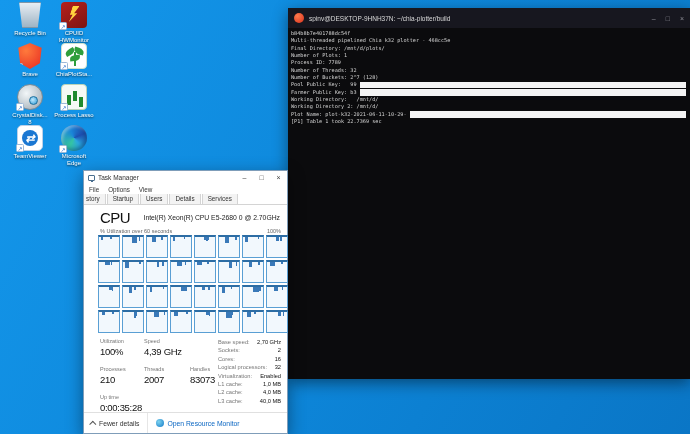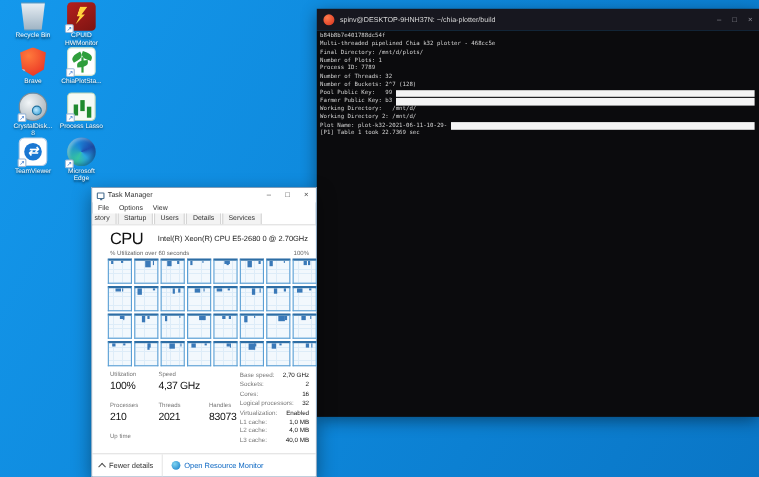--- a/index.html
+++ b/index.html
@@ -360,29 +360,30 @@
             <i style="left: 78%; width: 8%; height: 4px;"></i>
           </div>
         </div>
 
       <div class="tm-stats">
         <div class="stats-left">
           <div class="stat-lab">Utilization</div>
           <div class="stat-lab">Speed</div>
           <div></div>
           <div class="stat-val">100%</div>
-          <div class="stat-val">4,37 GHz</div>
+          <div class="stat-val">4,39 GHz</div>
           <div></div>
           <div class="stat-lab">Processes</div>
           <div class="stat-lab">Threads</div>
           <div class="stat-lab">Handles</div>
           <div class="stat-val">210</div>
-          <div class="stat-val">2021</div>
+          <div class="stat-val">2007</div>
           <div class="stat-val">83073</div>
           <div class="stat-lab" style="grid-column:1/4">Up time</div>
+          <div class="stat-val" style="grid-column:1/4">0:00:35:28</div>
         </div>
         <div class="stats-right" id="stats-right">
             <div class="srow">
               <span class="l">Base speed:</span>
               <span class="v">2,70 GHz</span>
             </div>
             <div class="srow">
               <span class="l">Sockets:</span>
               <span class="v">2</span>
             </div>

